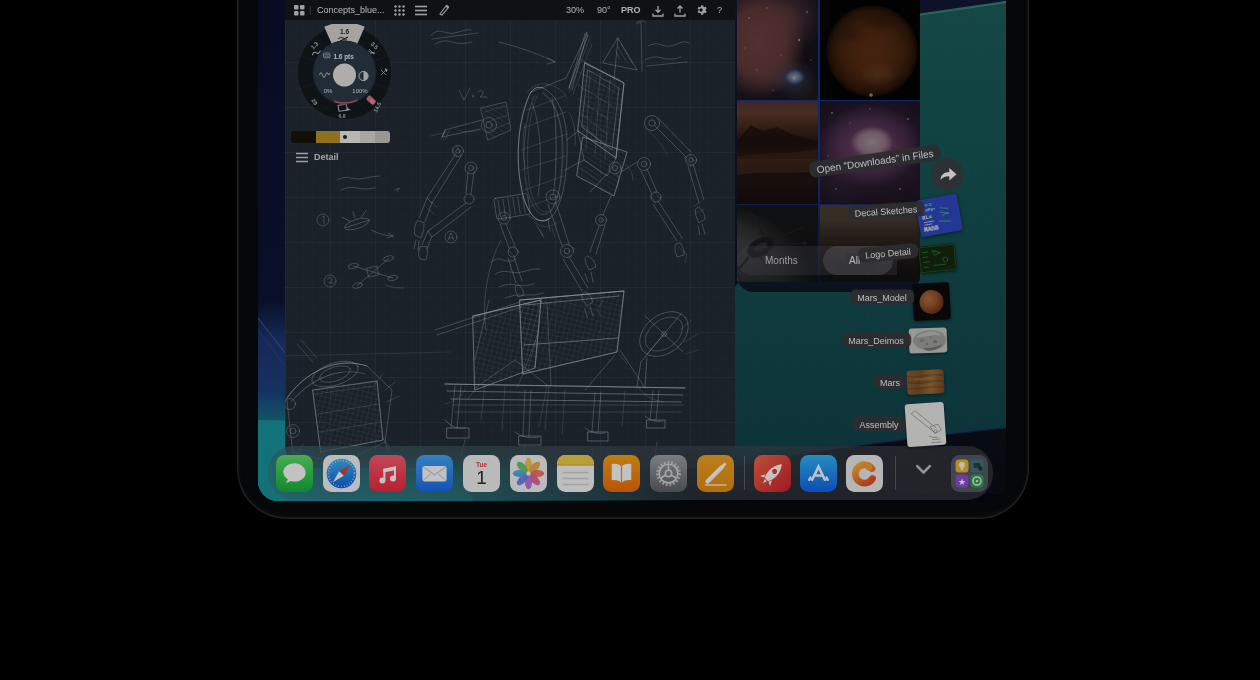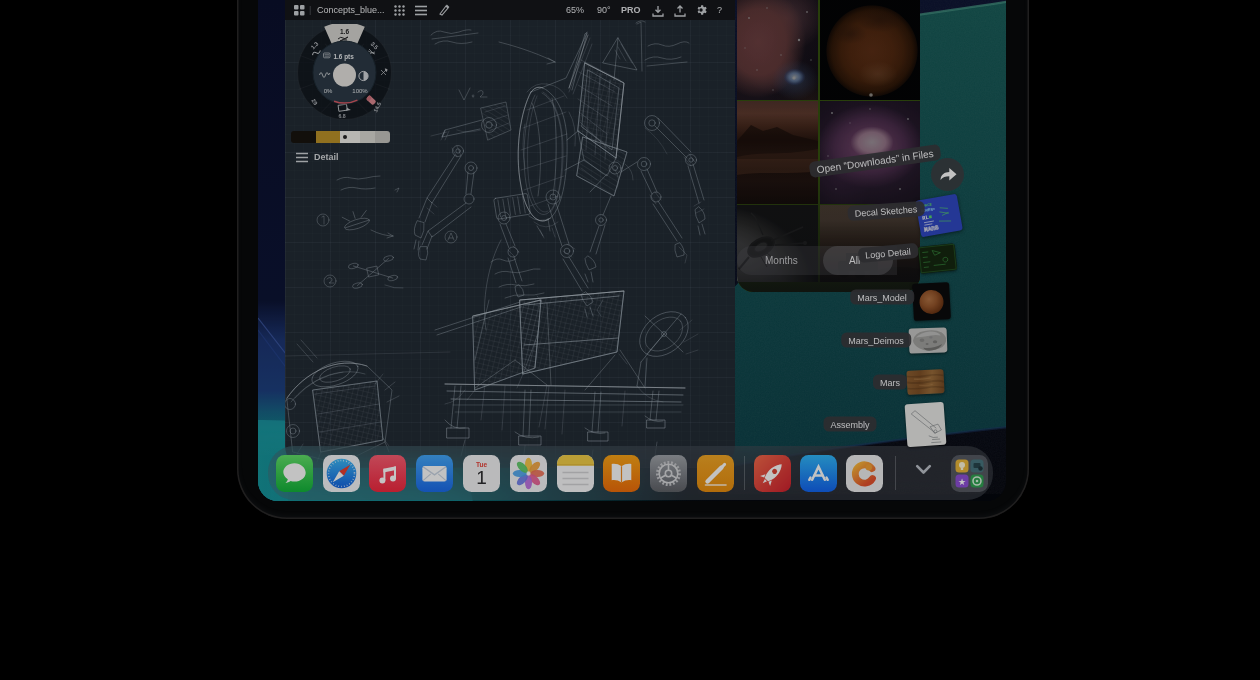--- a/index.html
+++ b/index.html
@@ -22,21 +22,21 @@
      background-image:
        repeating-linear-gradient(0deg,rgba(160,190,215,.055) 0 1px,transparent 1px 45px),
        repeating-linear-gradient(90deg,rgba(160,190,215,.055) 0 1px,transparent 1px 45px),
        repeating-linear-gradient(0deg,rgba(160,190,215,.025) 0 1px,transparent 1px 9px),
        repeating-linear-gradient(90deg,rgba(160,190,215,.025) 0 1px,transparent 1px 9px);}
   .cbar{position:absolute;left:0;top:0;width:100%;height:20px;background:#14161a;color:#d4d6da;}
   .cbar .t{position:absolute;top:0;height:20px;line-height:20px;font-size:9px;}
   .sketch{position:absolute;left:0;top:0;}
   
   .photos{position:absolute;left:479px;top:0;width:183px;height:292px;
-          border-radius:0 0 16px 16px;overflow:hidden;background:#4d7c0f;}
+          border-radius:0 0 16px 16px;overflow:hidden;background:#1d4ed8;}
   .tile{position:absolute;overflow:hidden;}
   #t1{background:
       radial-gradient(ellipse 13px 10px at 71% 77%,#e8f0fa,rgba(150,185,235,.9) 40%,rgba(80,110,175,.4) 70%,transparent 85%),
       radial-gradient(ellipse 30px 26px at 72% 80%,rgba(95,130,190,.5),transparent 78%),
       radial-gradient(ellipse 46px 40px at 90% 104%,rgba(55,35,30,.95),transparent 75%),
       radial-gradient(ellipse 56px 66px at 26% 42%,#a85f60,rgba(155,88,86,.92) 50%,transparent 85%),
       radial-gradient(ellipse 48px 42px at 60% 18%,rgba(150,95,102,.8),transparent 80%),
       radial-gradient(ellipse 36px 32px at 46% 70%,rgba(128,78,88,.65),transparent 78%),
       linear-gradient(118deg,#2c1d26 0%,#261b27 55%,#140f18 100%);}
   #t2{background:
@@ -373,21 +373,21 @@
         <svg style="position:absolute;left:130px;top:5px" width="12" height="11" viewBox="0 0 12 11">
             <g stroke="#cfd2d6" stroke-width="1.6">
               <line x1="0" y1="1.5" x2="12" y2="1.5"></line>
               <line x1="0" y1="5.5" x2="12" y2="5.5"></line>
               <line x1="0" y1="9.5" x2="12" y2="9.5"></line>
             </g>
           </svg>
         <svg style="position:absolute;left:153px;top:4px" width="12" height="12" viewBox="0 0 12 12">
             <path d="M2,10 L8,2 L10,4 L4,11 Z M8.5,1 l2.5,2.5" fill="none" stroke="#cfd2d6" stroke-width="1.1"></path>
           </svg>
-        <div class="t" style="left:281px;color:#e2e3e6">65%</div>
+        <div class="t" style="left:281px;color:#e2e3e6">30%</div>
         <div class="t" style="left:312px;color:#e2e3e6">90°</div>
         <div class="t" style="left:336px;font-weight:bold;color:#e2e3e6">PRO</div>
         <svg style="position:absolute;left:367px;top:4.5px" width="12" height="12" viewBox="0 0 12 12">
             <g stroke="#cfd2d6" stroke-width="1.3" fill="none">
               <path d="M6,1 V7 M3.5,4.8 L6,7.3 L8.5,4.8"></path>
               <path d="M1,8.5 V11 H11 V8.5"></path>
             </g>
           </svg>
         <svg style="position:absolute;left:389px;top:4.5px" width="12" height="12" viewBox="0 0 12 12">
             <g stroke="#cfd2d6" stroke-width="1.3" fill="none">
@@ -783,16 +783,16 @@
       <div class="lbl" style="left:632px;top:382px;transform:translate(-50%,-50%)">Mars</div>
       <div class="thumb" style="left:648px;top:403px;width:39px;height:43px;transform:rotate(-4deg);background:#eaeae7;box-shadow:0 1px 3px rgba(0,0,0,.5)">
         <svg width="39" height="43" viewBox="0 0 39 43">
             <g stroke="#6a6f74" stroke-width=".6" fill="none" opacity=".85">
           <path d="M6,10 L28,30 M10,7 L30,26 M6,10 l4,-3"></path>
           <path d="M24,24 l8,-2 l3,6 l-7,3 z"></path>
           <path d="M22,33 q4,3 9,2 M25,37 h8 M24,40 h10"></path>
           <circle cx="29" cy="29" r="1.5"></circle>
             </g>
           </svg></div>
-      <div class="lbl" style="left:592px;top:424px;transform:translate(-50%,-50%)">Assembly</div>
+      <div class="lbl" style="left:621px;top:424px;transform:translate(-50%,-50%)">Assembly</div>
     </div>
   </div>
 </div>
 
 </body></html>

